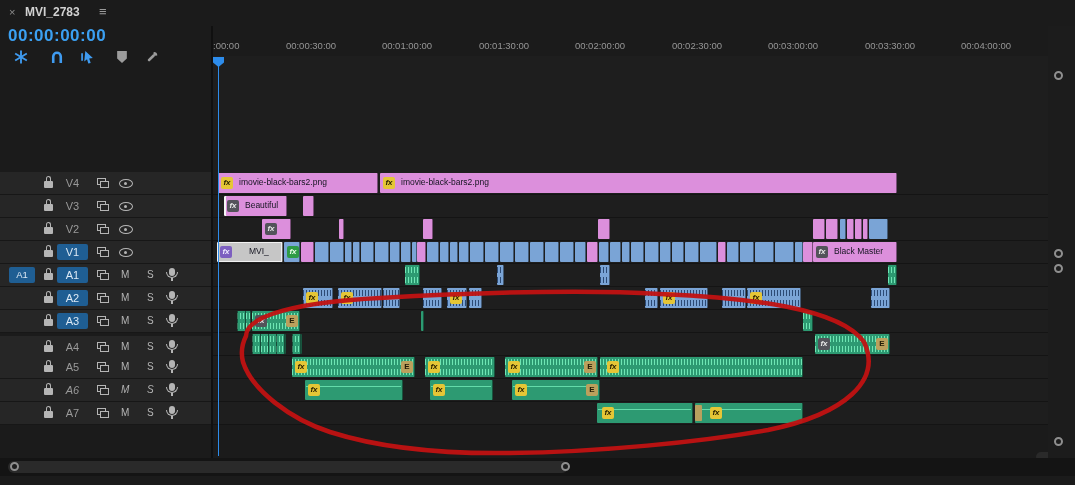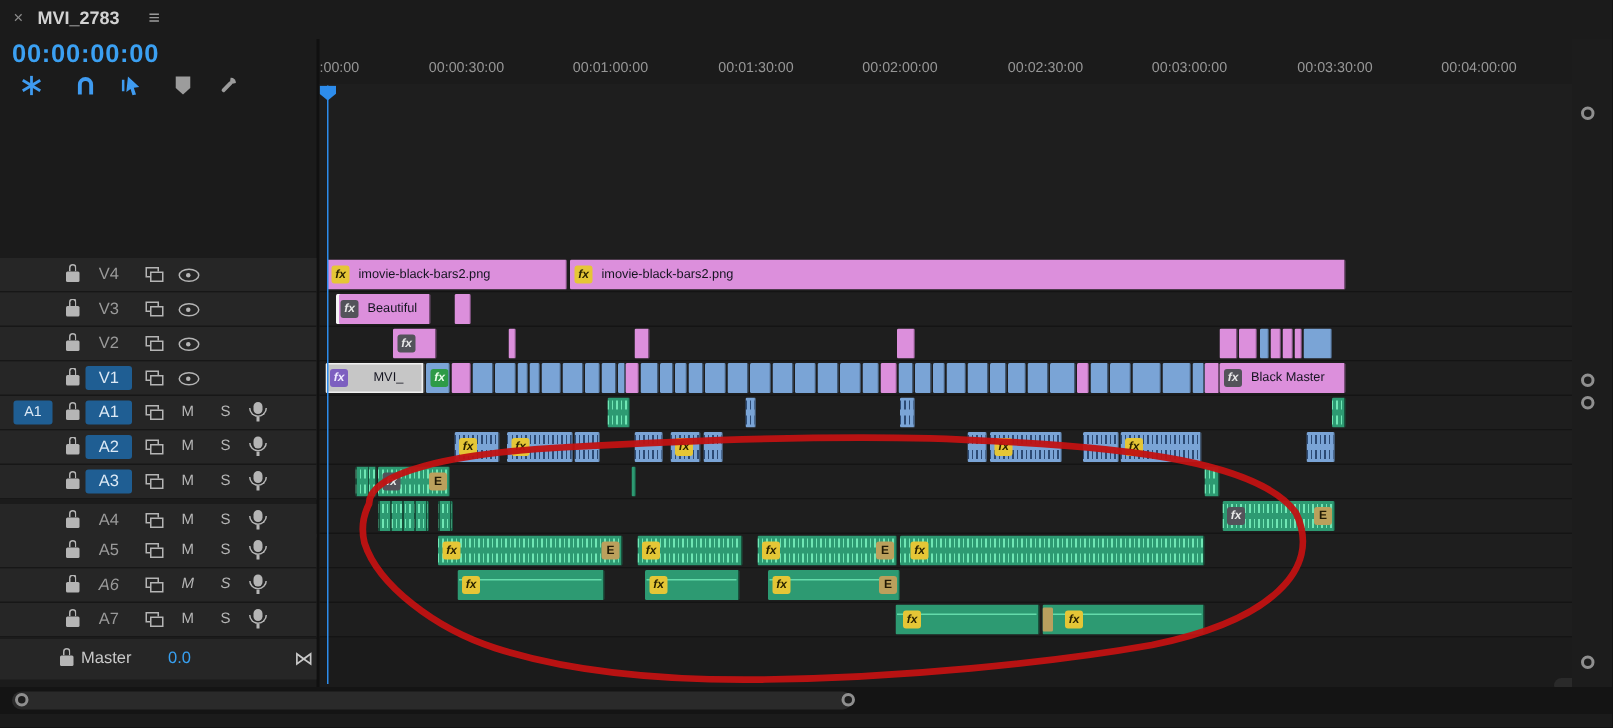--- a/index.html
+++ b/index.html
@@ -252,26 +252,20 @@
       <div class="abs hrow" style="top: 402px;">
         <div class="i-lock"></div>
         <div class="hname">A7</div>
         <div class="i-sync"></div>
         <div class="hletter" style="left: 121px;">M</div>
         <div class="hletter" style="left: 147px;">S</div>
         <div class="i-mic"></div>
       </div>
     </div>
 
-  <div class="abs" id="master-row">
-    <span class="i-lock" id="master-lock"></span>
-    <span class="abs" id="master-label">Master</span>
-    <span class="abs" id="master-value">0.0</span>
-    <span class="abs" id="master-bowtie">⋈</span>
-  </div>
 
   <div id="clips">
       <div class="clip c-pk" style="left: 218px; top: 173px; width: 160px;">
         <div class="bdg b-fxy" style="left: 3px;">fx</div>
         <div class="clbl" style="left: 21px;">imovie-black-bars2.png</div>
       </div>
       <div class="clip c-pk" style="left: 380px; top: 173px; width: 517px;">
         <div class="bdg b-fxy" style="left: 3px;">fx</div>
         <div class="clbl" style="left: 21px;">imovie-black-bars2.png</div>
       </div>

